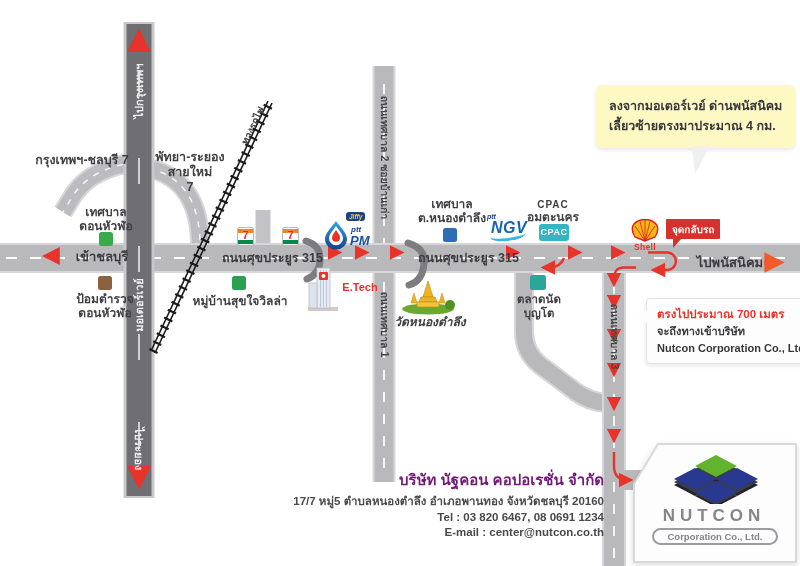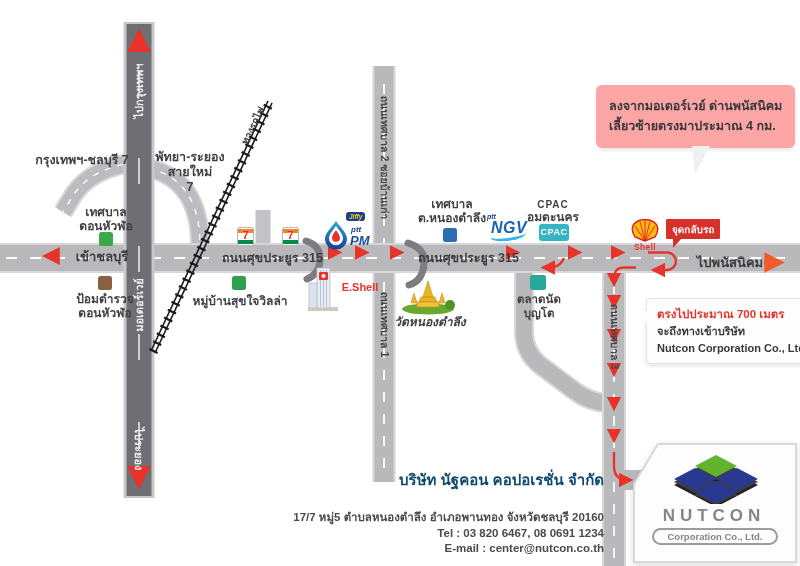--- a/index.html
+++ b/index.html
@@ -11,21 +11,21 @@
   .lbl{
     position:absolute;z-index:6;font-weight:700;color:#3f3f44;
     text-align:center;line-height:1.18;white-space:nowrap;
   }
   .vtext{
     position:absolute;z-index:6;font-weight:700;text-align:center;white-space:nowrap;
   }
   .sq{position:absolute;z-index:6;width:14px;height:14px;border-radius:2.5px;}
   
   .bubble1{
-    position:absolute;z-index:7;background:#fca5a5;border-radius:6px;
+    position:absolute;z-index:7;background:#fef9c3;border-radius:6px;
     box-shadow:0 2px 4px rgba(0,0,0,.10);padding:11px 13px;
     font-weight:700;font-size:12.5px;color:#38383c;line-height:1.62;white-space:nowrap;
   }
   .bubble1 .tail{
     position:absolute;left:96px;top:100%;width:0;height:0;margin-top:-2px;
     border-top:28px solid #f0f0f1;border-left:3px solid transparent;border-right:15px solid transparent;
   }
   .bubble2{
     position:absolute;z-index:7;background:#fdfdfd;border:1px solid #e4e4e7;border-radius:4px;
     box-shadow:0 2px 4px rgba(0,0,0,.10);padding:7px 10px;
@@ -77,21 +77,21 @@
   }
   .nutcon-pill{
     position:absolute;left:24px;top:98px;width:122px;z-index:8;
     border:2px solid #9b9ba0;border-radius:9px;color:#85858a;
     font-size:9.5px;font-weight:700;text-align:center;line-height:13px;
   }
   .company{
     position:absolute;z-index:6;left:260px;top:468px;width:344px;text-align:right;
     color:#4a4a4c;font-weight:700;
   }
-  .company .c-name{font-size:15px;color:#0c4a6e;margin-bottom:18px;}
+  .company .c-name{font-size:15px;color:#701a75;margin-bottom:2px;}
   .company .c-line{font-size:11.5px;line-height:1.35;}
 </style>
 </head>
 <body>
 
 <div id="map">
 
   <svg id="roads" width="800" height="566" viewBox="0 0 800 566">
     <defs>
       <marker id="arrR" markerWidth="6" markerHeight="6" refX="4.6" refY="3" orient="auto">
@@ -259,21 +259,21 @@
   <svg width="34" height="48" style="position:absolute;left:306px;top:265px;z-index:6;">
     <rect x="2" y="42" width="30" height="4" fill="#cfc9bf"></rect>
     <rect x="11" y="3" width="13" height="40" fill="#e8ecf2" stroke="#b6bfcc" stroke-width=".8"></rect>
     <line x1="14.5" y1="5" x2="14.5" y2="42" stroke="#b8c6da" stroke-width="1"></line>
     <line x1="17.5" y1="5" x2="17.5" y2="42" stroke="#b8c6da" stroke-width="1"></line>
     <line x1="20.5" y1="5" x2="20.5" y2="42" stroke="#b8c6da" stroke-width="1"></line>
     <rect x="3" y="18" width="8" height="25" fill="#dde3ec" stroke="#b6bfcc" stroke-width=".8"></rect>
     <rect x="13" y="7" width="9" height="8" rx="1" fill="#e8332a"></rect>
     <circle cx="17.5" cy="11" r="2" fill="#fff"></circle>
   </svg>
-  <div class="lbl red-text" style="left:338px;top:281px;width:44px;font-size:11px;">E.Shell</div>
+  <div class="lbl red-text" style="left:338px;top:281px;width:44px;font-size:11px;">E.Tech</div>
 
   <div class="lbl" style="left:414px;top:197px;width:76px;font-size:12px;">
     <div>เทศบาล</div>
     <div>ต.หนองตำลึง</div>
   </div>
   <div class="sq" style="left:443px;top:228px;background:#2e6cb5;"></div>
 
   <div style="position:absolute;left:487px;top:212px;width:46px;height:36px;z-index:6;">
     <div class="ptt-small" style="left:0;top:1px;font-size:7px;">ptt</div>
     <div class="ngv-big" style="left:4px;top:7px;">NGV</div>

